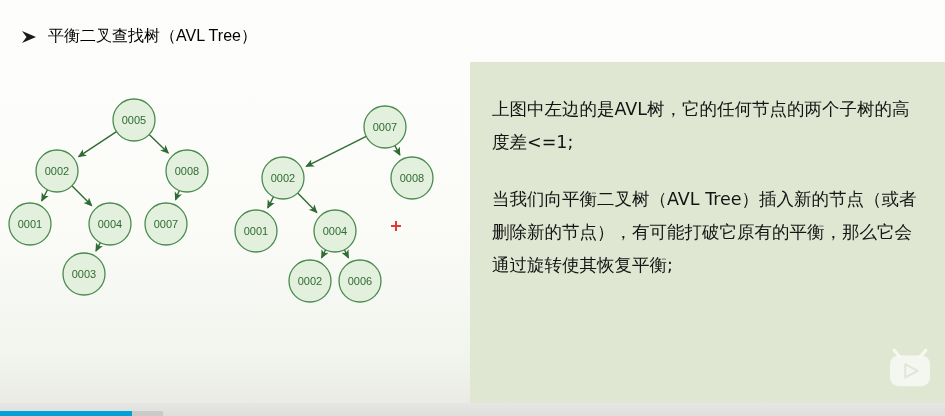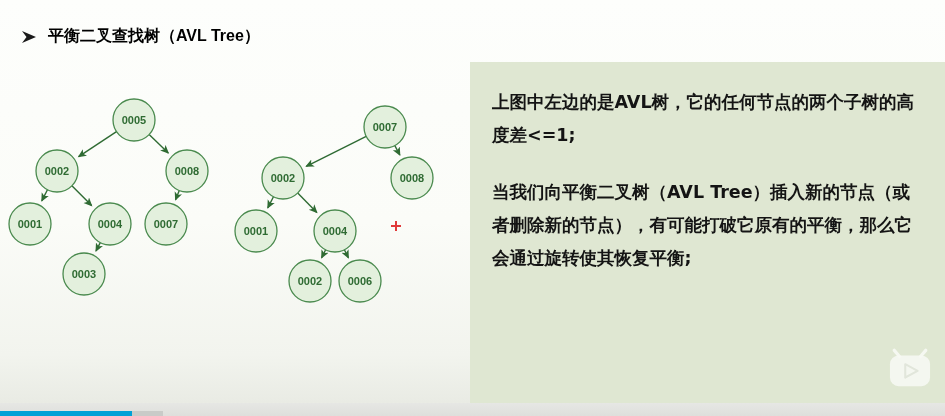--- a/index.html
+++ b/index.html
@@ -11,21 +11,20 @@
     font-family: "Liberation Sans", "DejaVu Sans", sans-serif;
     overflow: hidden;
     position: relative;
   }
   #slide {
     position: absolute;
     left: 0; top: 0;
     width: 945px; height: 403px;
     background: linear-gradient(180deg, #fdfefc 0%, #fbfcf8 55%, #f2f4ee 88%, #e9ebe4 100%);
     overflow: hidden;
-    font-weight: bold;
   }
   
   #title-row {
     position: absolute;
     left: 20px; top: 26px;
     display: flex;
     align-items: center;
     gap: 10px;
   }
   #bullet-arrow {
@@ -45,21 +44,21 @@
     fill: #2f6b33;
   }
   
   #note-panel {
     position: absolute;
     left: 470px; top: 62px;
     width: 475px;
     height: 341px;
     background: #dfe7d2;
     box-sizing: border-box;
-    padding: 24px 22px 10px 22px;
+    padding: 31px 22px 10px 22px;
     overflow: hidden;
   }
   .note-para {
     font-family: "DejaVu Sans", "Liberation Sans", sans-serif;
     font-size: 17.5px;
     line-height: 33px;
     color: #141414;
     margin: 0 0 24px 0;
     letter-spacing: 0px;
   }

